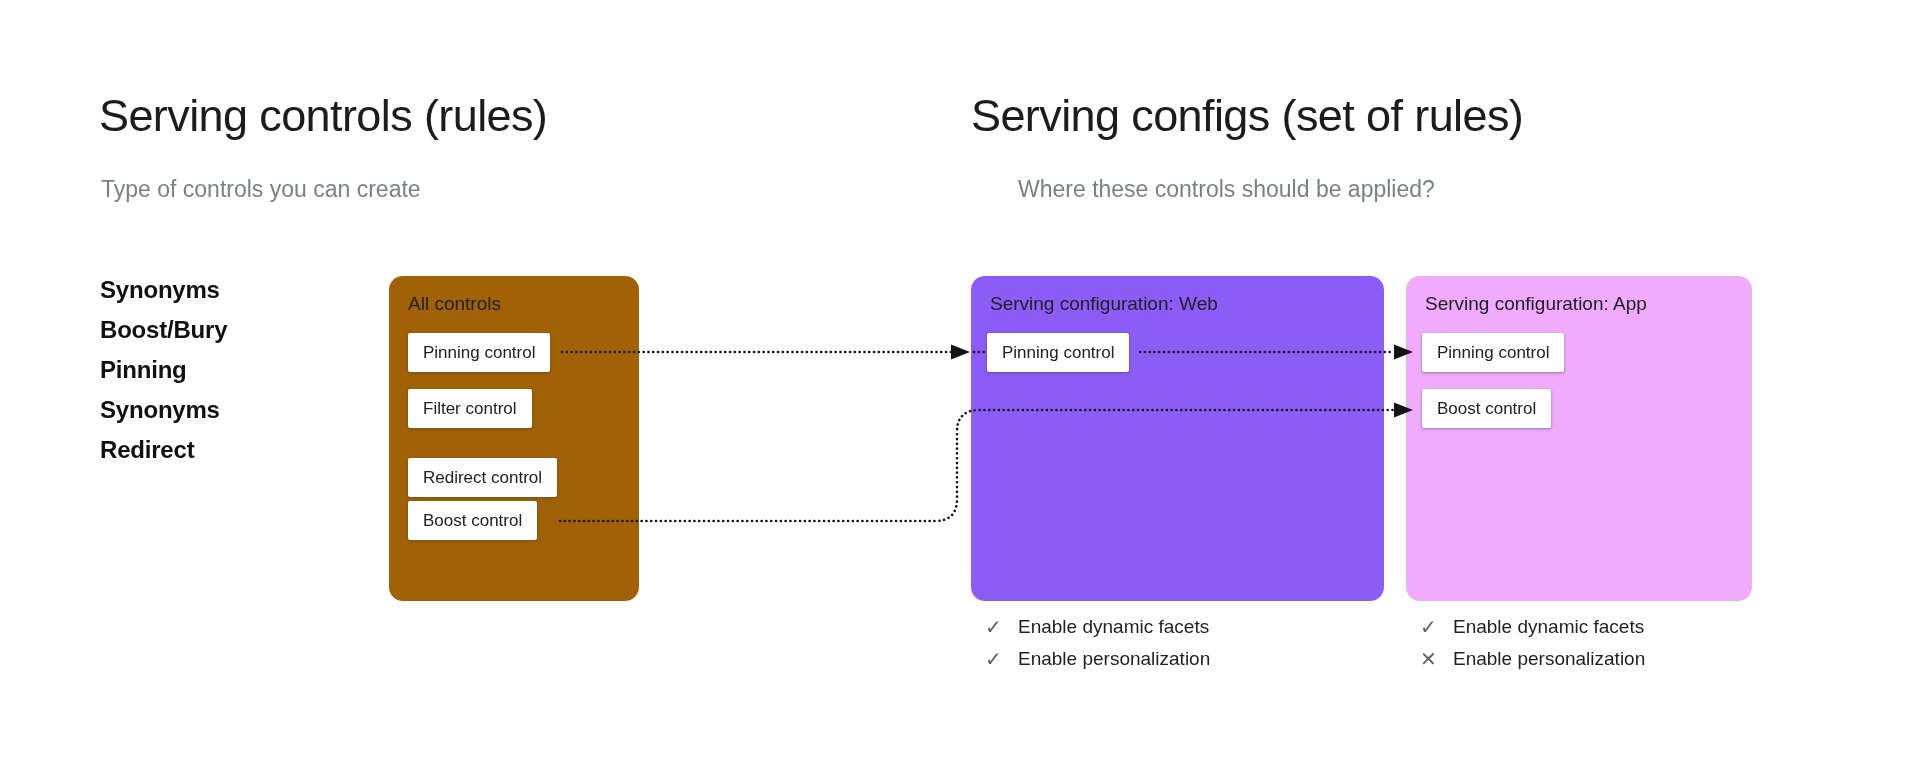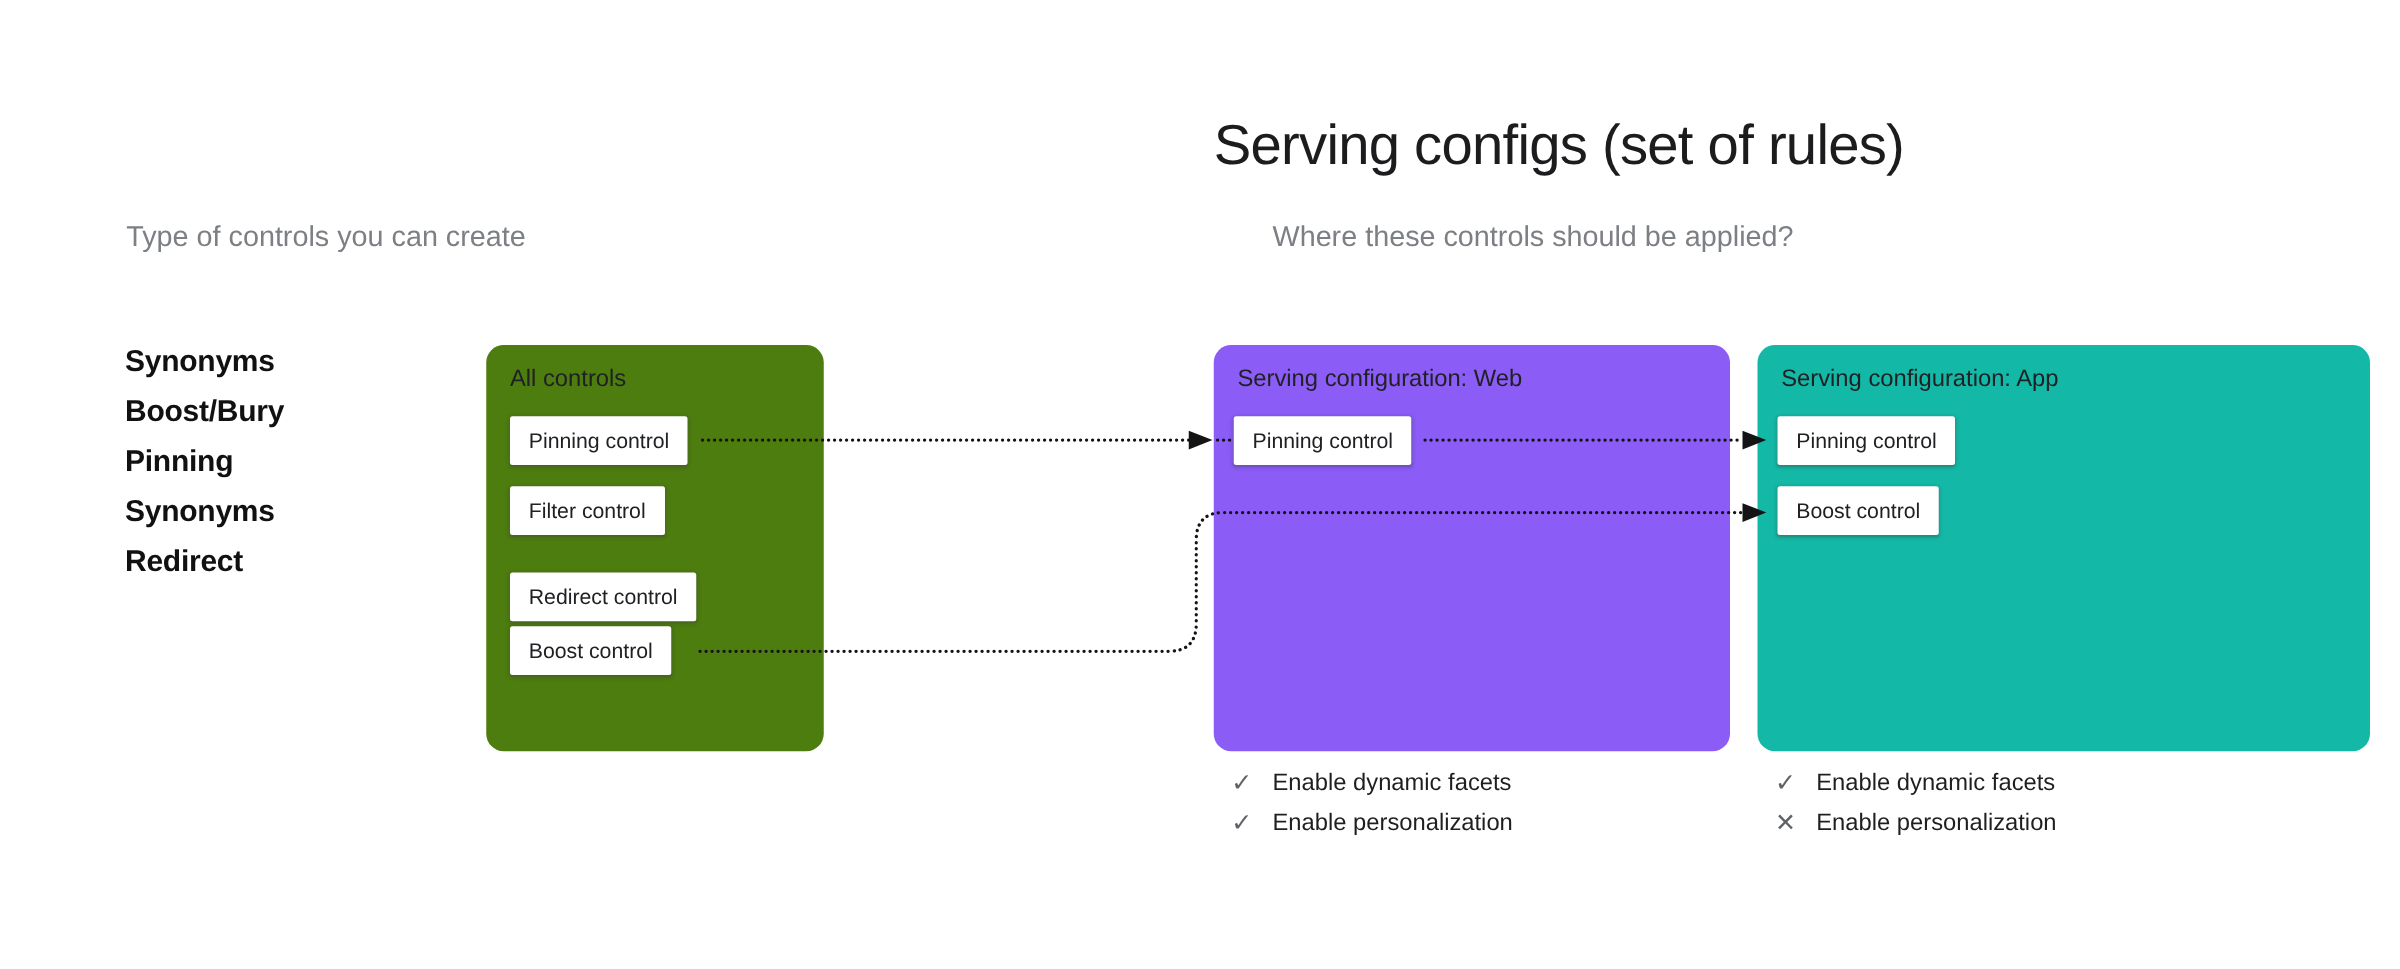--- a/index.html
+++ b/index.html
@@ -22,23 +22,23 @@
 
   .control-types{position:absolute;left:100px;top:270px;}
   .control-type{
     font-size:24px;font-weight:700;color:#111111;line-height:40px;
     letter-spacing:-0.2px;white-space:nowrap;
   }
 
   .card{
     position:absolute;top:276px;height:325px;border-radius:14px;
   }
-  .card-all{left:389px;width:270px;background:#4d7c0f;}
+  .card-all{left:389px;width:250px;background:#a16207;}
   .card-web{left:971px;width:413px;background:#8b5cf6;}
-  .card-app{left:1406px;width:490px;background:#14b8a6;}
+  .card-app{left:1406px;width:346px;background:#f0abfc;}
   .card-label{
     position:absolute;left:19px;top:17px;font-size:19px;color:#202124;white-space:nowrap;
   }
   .chip{
     position:absolute;height:39px;display:inline-flex;align-items:center;
     background:#ffffff;border-radius:2px;padding:0 15px;font-size:17px;
     color:#202124;white-space:nowrap;
     box-shadow:0 1px 2px rgba(60,64,67,.30),0 1px 3px 1px rgba(60,64,67,.15);
   }
   .chip-l19{left:19px;} .chip-l16{left:16px;}
@@ -57,20 +57,21 @@
     width:22px;font-size:20px;color:#5f6368;flex:0 0 auto;
     text-align:left;margin-right:11px;line-height:1;
   }
   .setting-label{font-size:19px;color:#1f1f1f;white-space:nowrap;}
 </style>
 </head>
 <body>
 
 <div class="canvas">
 
+  <div class="title title-left">Serving controls (rules)</div>
   <div class="subtitle subtitle-left">Type of controls you can create</div>
 
   <div class="title title-right">Serving configs (set of rules)</div>
   <div class="subtitle subtitle-right">Where these controls should be applied?</div>
 
   <div class="control-types">
     <div class="control-type">Synonyms</div>
     <div class="control-type">Boost/Bury</div>
     <div class="control-type">Pinning</div>
     <div class="control-type">Synonyms</div>

